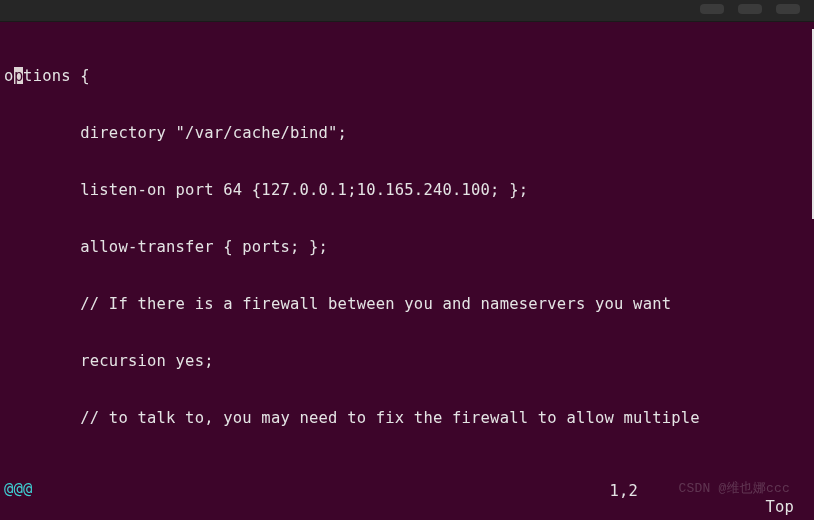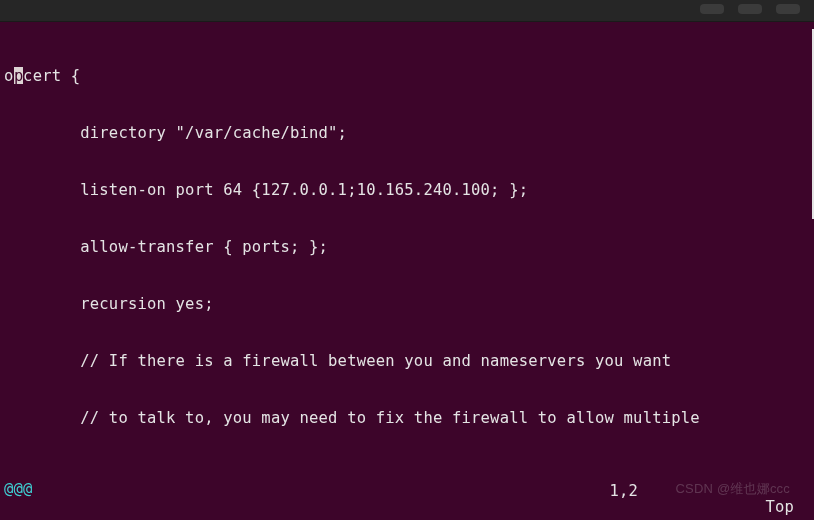--- a/index.html
+++ b/index.html
@@ -90,46 +90,46 @@
   .topind {
     position: absolute;
     right: 20px;
     bottom: 4px;
   }
   .watermark {
     position: absolute;
     right: 24px;
     bottom: 23px;
     color: rgba(210,210,210,0.23);
-    font-family: Liberation Sans, sans-serif;
+    font-family: Liberation Mono, monospace;
     font-size: 13px;
     letter-spacing: 0.2px;
     margin-left: 8px;
   }
 </style>
 </head>
 <body>
 
 <div class="titlebar">
   <div class="window-controls">
     <div class="wc"></div>
     <div class="wc"></div>
     <div class="wc"></div>
   </div>
 </div>
 
 <div class="terminal">
 
   <div class="lines">
-    <div class="line cursor-line"><span>o</span><span class="cursor-block"></span><span class="cursor-char">p</span><span style="visibility:hidden">p</span><span>cert {</span></div>
+    <div class="line cursor-line"><span>o</span><span class="cursor-block"></span><span class="cursor-char">p</span><span style="visibility:hidden">p</span><span>tions {</span></div>
     <div class="line">        directory "/var/cache/bind";</div>
     <div class="line">        listen-on port 64 {127.0.0.1;10.165.240.100; };</div>
     <div class="line">        allow-transfer { ports; };</div>
+    <div class="line">        // If there is a firewall between you and nameservers you want</div>
     <div class="line">        recursion yes;</div>
-    <div class="line">        // If there is a firewall between you and nameservers you want</div>
     <div class="line">        // to talk to, you may need to fix the firewall to allow multiple</div>
     
     
     
     
     
     
     
     
     

